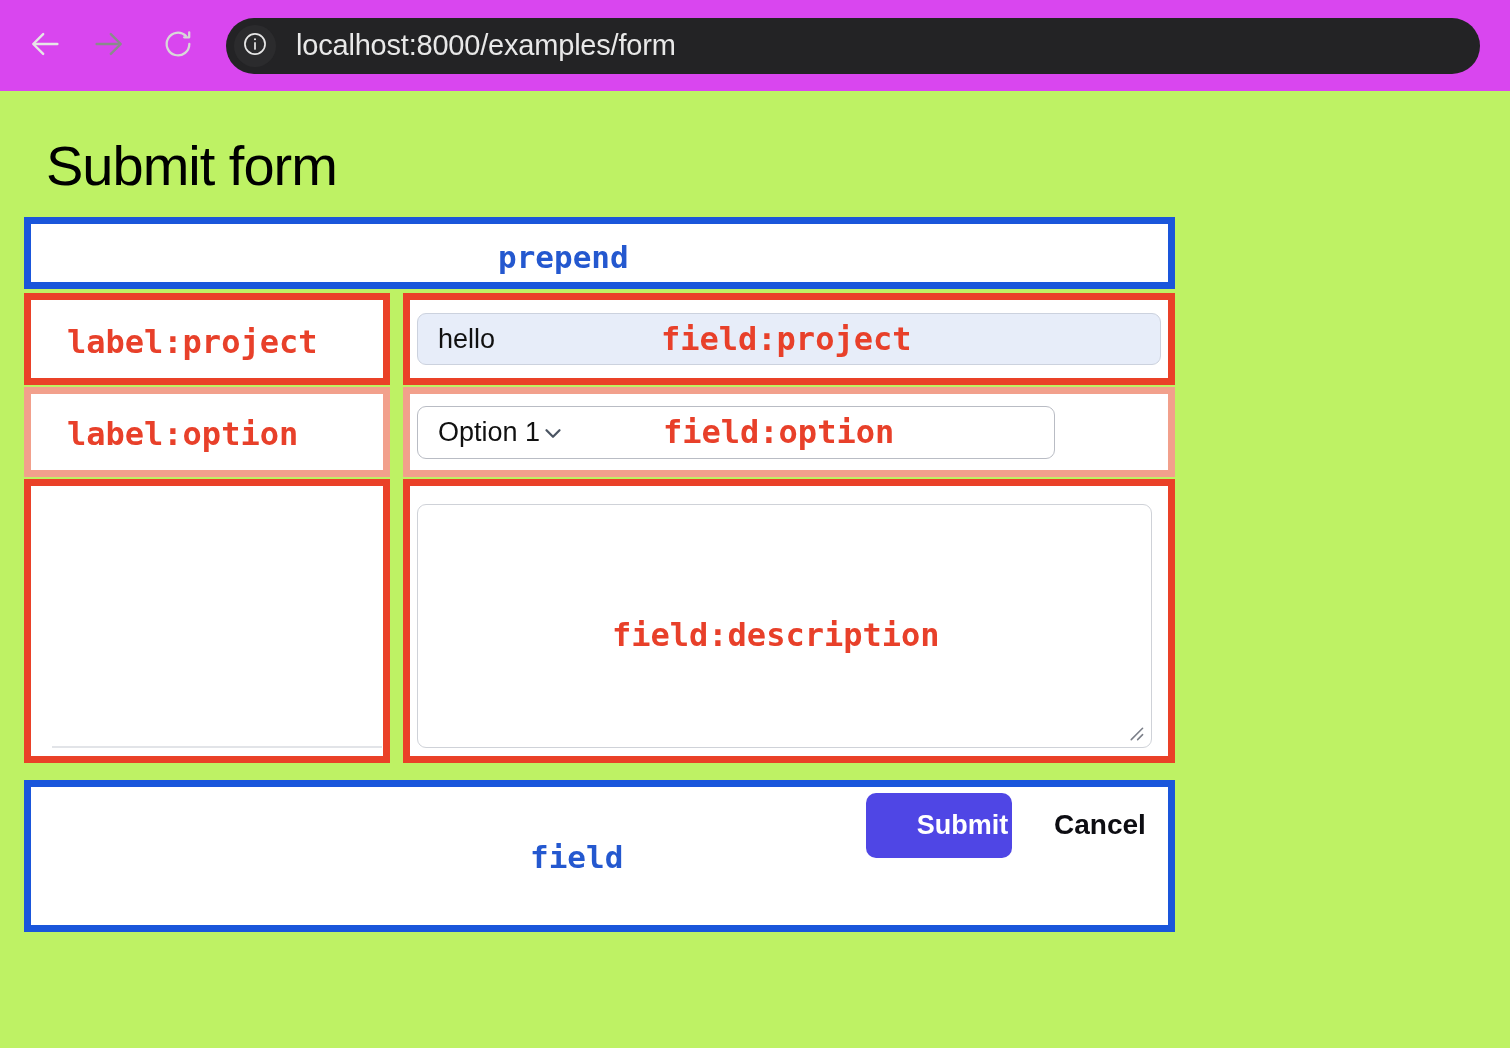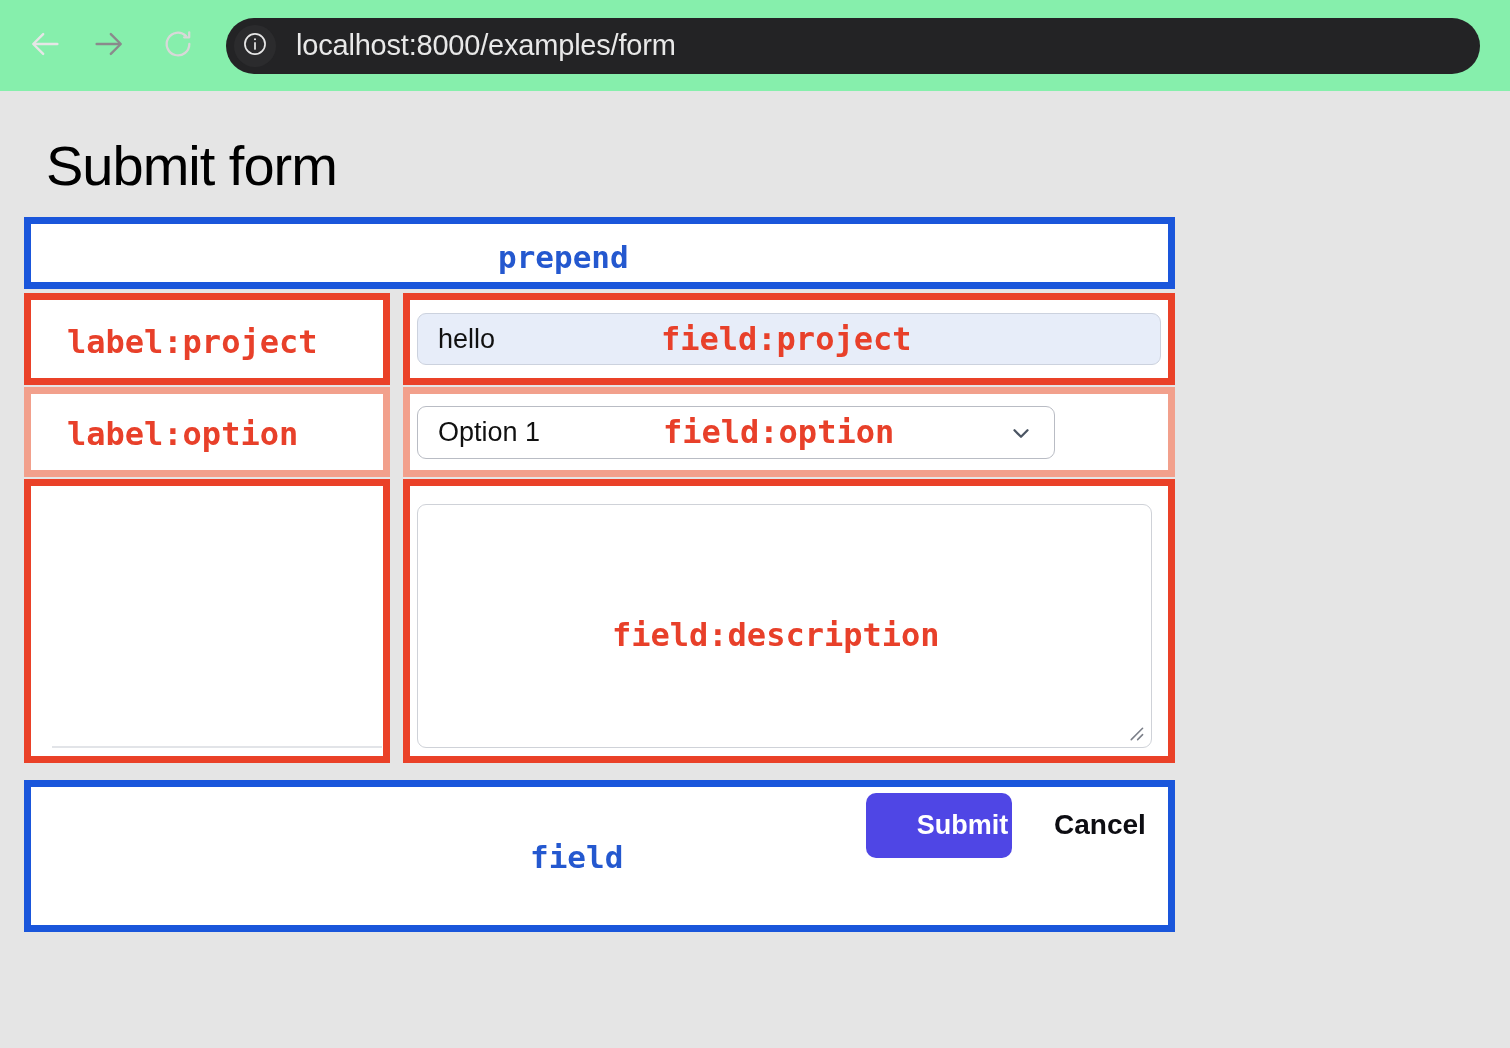--- a/index.html
+++ b/index.html
@@ -10,21 +10,21 @@
     background: #ffffff;
     font-family: "Liberation Sans", sans-serif;
     overflow: hidden;
   }
 
   
   #browser-bar {
     position: absolute;
     left: 0; top: 0;
     width: 1510px; height: 91px;
-    background: #86efac;
+    background: #d946ef;
     display: flex;
     align-items: center;
   }
   .nav-btn {
     width: 56px; height: 56px;
     display: flex; align-items: center; justify-content: center;
     flex: none;
   }
   #nav-back { margin-left: 18px; }
   #nav-forward { margin-left: 6px; }
@@ -55,21 +55,21 @@
     letter-spacing: -0.2px;
     white-space: nowrap;
   }
 
   
   #page {
     position: absolute;
     left: 0; top: 91px;
     width: 1510px;
     height: 957px;
-    background: #e5e5e5;
+    background: #bef264;
   }
 
   #page-title {
     position: absolute;
     left: 46px; top: 47px;
     font-size: 56px;
     font-weight: 400;
     color: #000000;
     letter-spacing: -1px;
     line-height: 1;
@@ -112,21 +112,20 @@
   #select-option {
     background: #ffffff;
     border: 1px solid #b9bcc4;
     border-radius: 9px;
     font-family: "Liberation Sans", sans-serif;
     font-size: 27px;
     color: #111;
     padding: 0 20px;
     display: flex;
     align-items: center;
-    justify-content: space-between;
   }
   #select-chevron { display: flex; align-items: center; }
 
   #textarea-description {
     background: #ffffff;
     border: 1px solid #cfd2d8;
     border-radius: 9px;
     resize: none;
     outline: none;
     font-family: "Liberation Sans", sans-serif;

